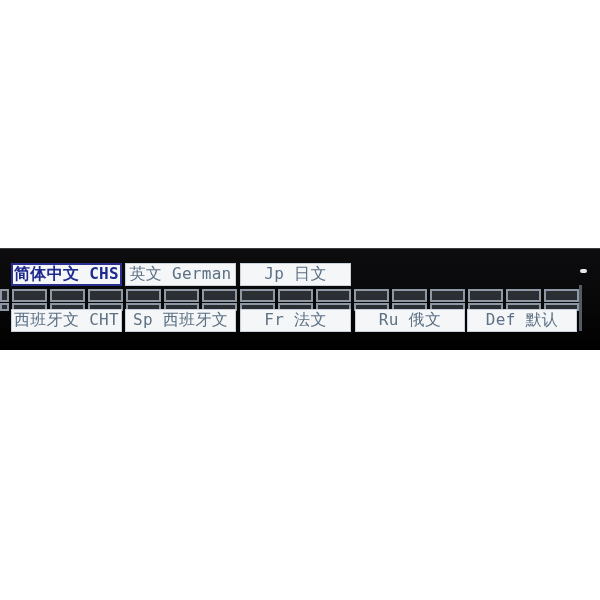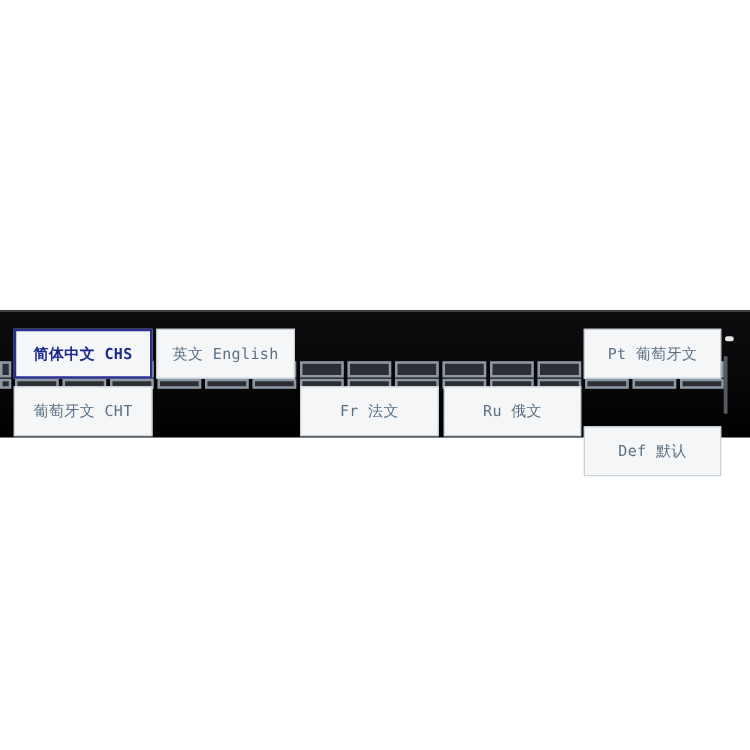--- a/index.html
+++ b/index.html
@@ -20,25 +20,25 @@
     .grid-row.r1 { top: 40px; height: 13px; }
     .grid-row.r2 { top: 54px; height: 8px; }
     .cell {
       flex: 0 0 35px; height: 100%;
       background: #2b2f33;
       border: 2px solid #8e98a4;
       box-sizing: border-box;
     }
     .cell.first { flex-basis: 9px; }
     .lang-btn {
-      position: absolute; height: 40px;
+      position: absolute; height: 23px;
       background: #f4f6f8; border: 1px solid #c9d2db;
       box-sizing: border-box;
       display: flex; align-items: center; justify-content: center;
-      font-size: 12px; color: #5d7184; letter-spacing: 0.3px;
+      font-size: 16px; color: #5d7184; letter-spacing: 0.3px;
       cursor: pointer; white-space: nowrap;
     }
     .lang-btn.selected {
       color: #1f2a8f; font-weight: bold;
       border: 2px solid #2a2e8e;
     }
     .row-top { top: 14px; }
     .row-bottom { top: 60px; }
     .side-knob {
       position: absolute; left: 580px; top: 20px; width: 7px; height: 4px;
@@ -89,20 +89,21 @@
     <div class="cell"></div>
     <div class="cell"></div>
     <div class="cell"></div>
     <div class="cell"></div>
   </div>
 
   <div class="side-knob"></div>
   <div class="side-rail"></div>
 
   <div class="lang-btn row-top selected" style="left:11px;width:111px;">简体中文 CHS</div>
-  <div class="lang-btn row-top" style="left:125px;width:111px;">英文 English</div>
-  <div class="lang-btn row-top" style="left:467px;width:110px;">Pt 葡萄牙文</div>
+  <div class="lang-btn row-top" style="left:125px;width:111px;">英文 German</div>
+  <div class="lang-btn row-top" style="left:240px;width:111px;">Jp 日文</div>
 
-  <div class="lang-btn row-bottom" style="left:11px;width:111px;">葡萄牙文 CHT</div>
+  <div class="lang-btn row-bottom" style="left:11px;width:111px;">西班牙文 CHT</div>
+  <div class="lang-btn row-bottom" style="left:125px;width:111px;">Sp 西班牙文</div>
   <div class="lang-btn row-bottom" style="left:355px;width:110px;">Ru 俄文</div>
   <div class="lang-btn row-bottom" style="left:240px;width:111px;">Fr 法文</div>
-  <div class="lang-btn row-bottom" style="left:467px;width:110px;margin-top:32px;">Def 默认</div>
+  <div class="lang-btn row-bottom" style="left:467px;width:110px;">Def 默认</div>
 </div>
 
 </body></html>

